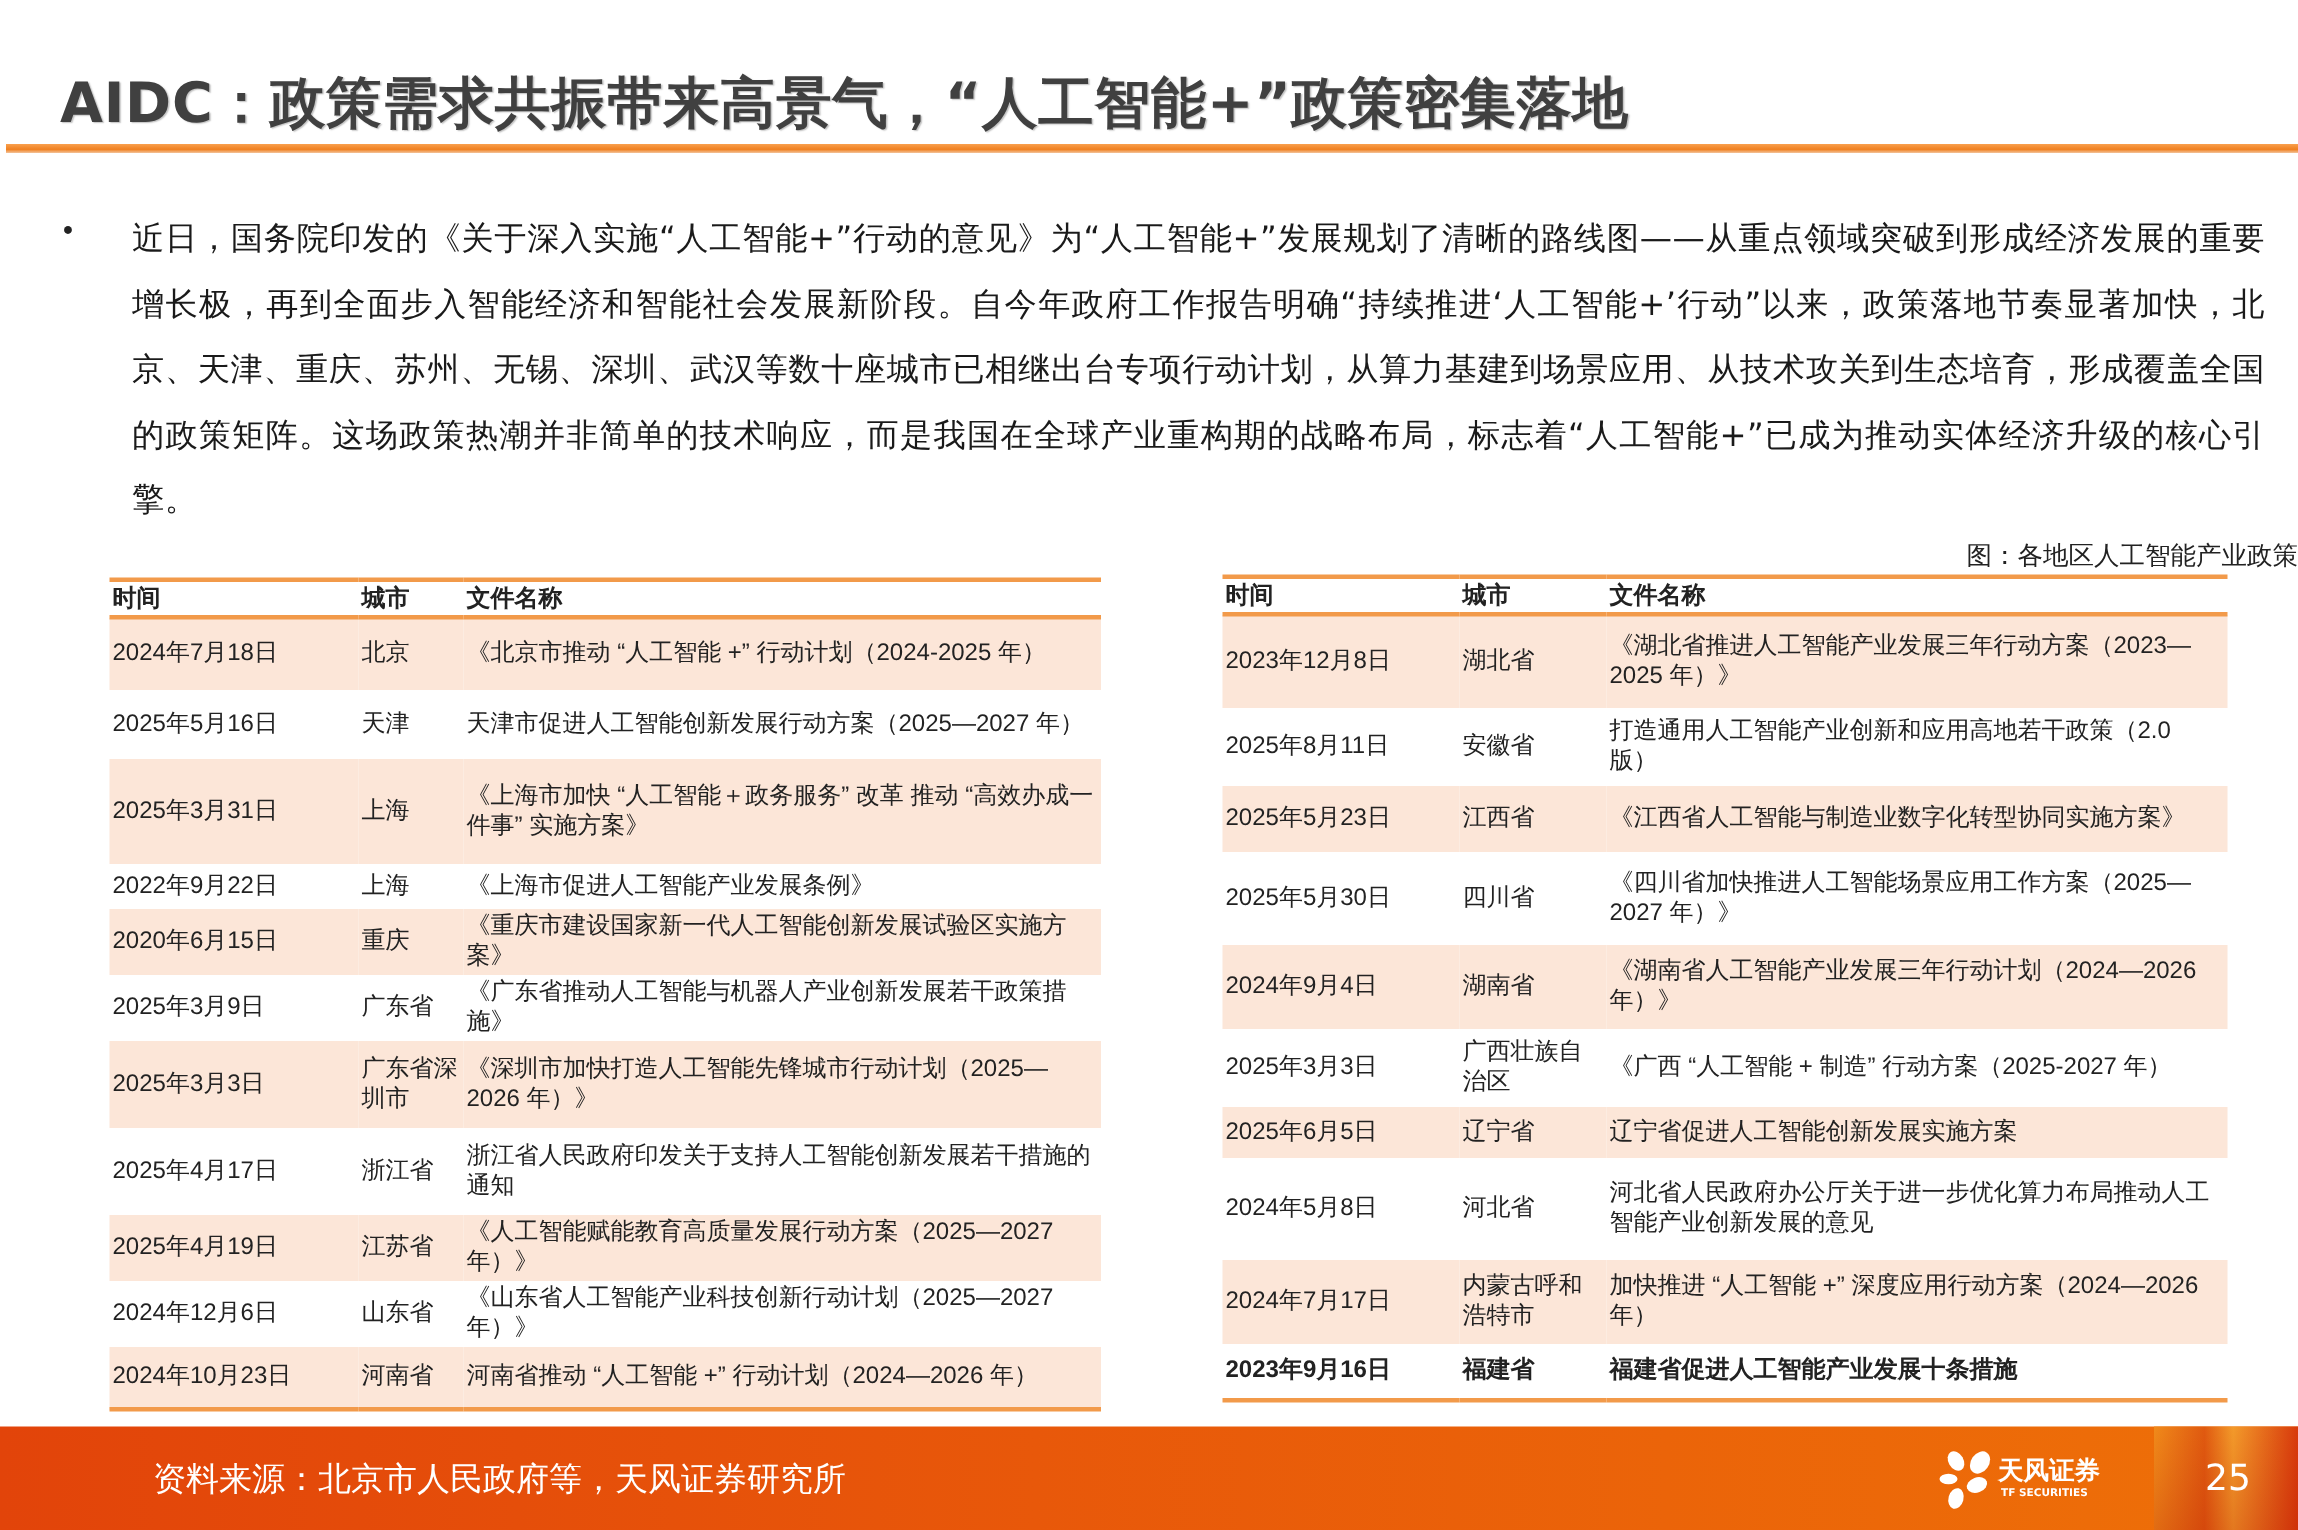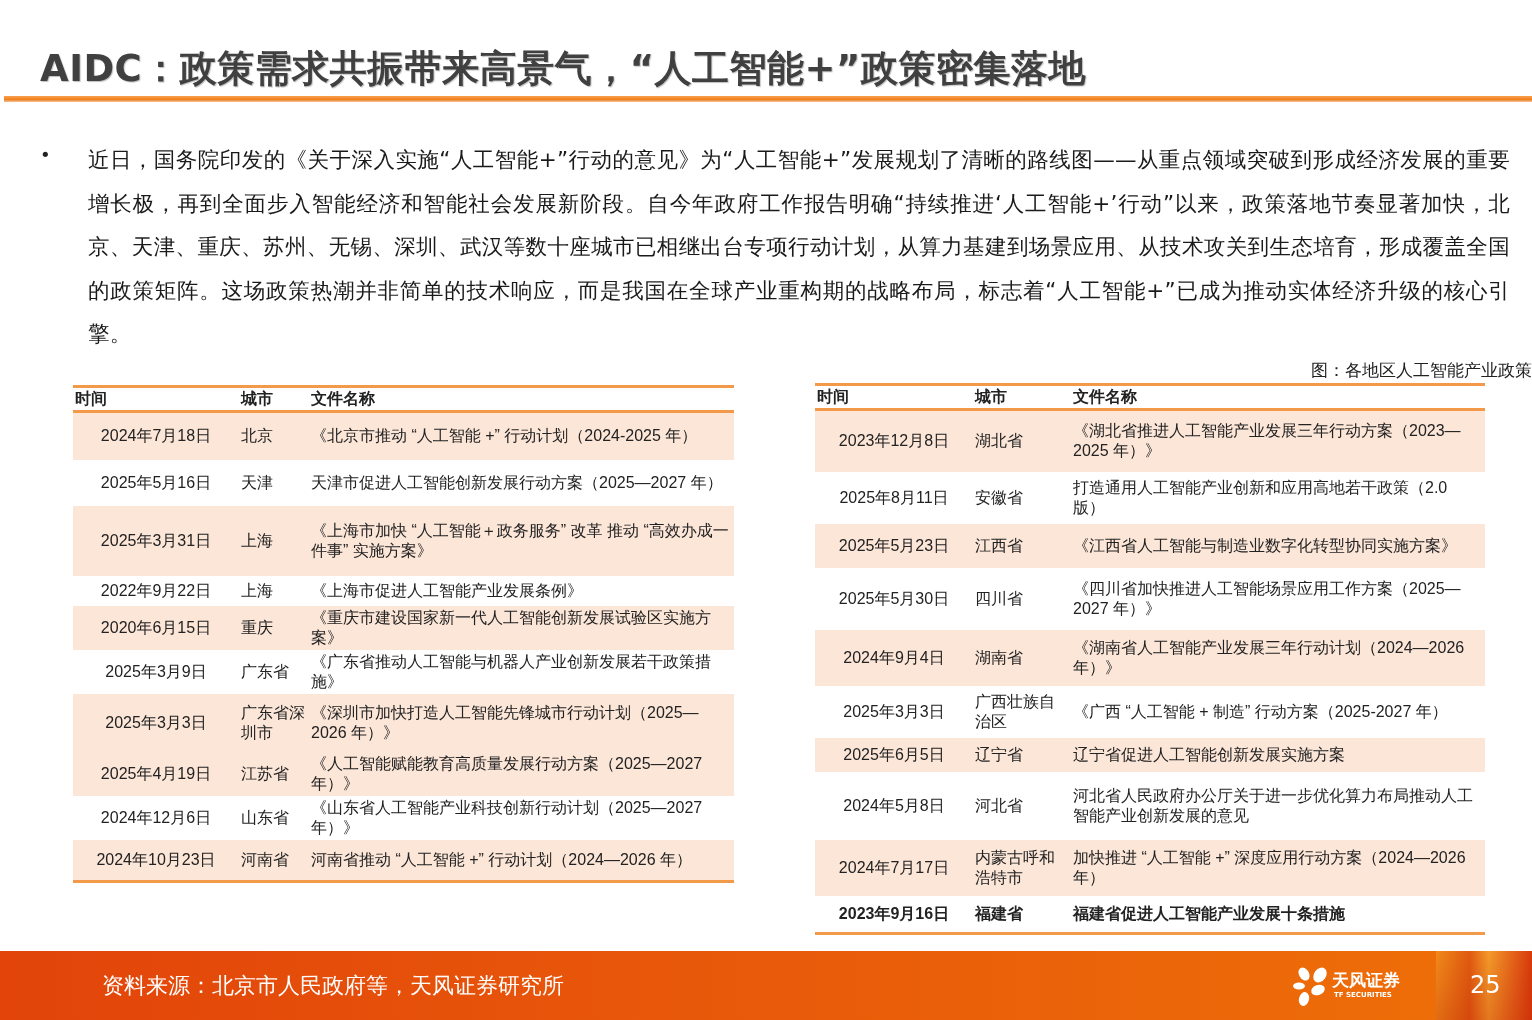--- a/index.html
+++ b/index.html
@@ -34,21 +34,21 @@
     font-family: "Liberation Sans", "DejaVu Sans", sans-serif;
   }
   table.policy thead th {
     text-align: left; font-weight: bold; font-size: 16px; height: 25px;
     border-top: 3px solid #f29a4a; border-bottom: 3px solid #f29a4a;
     padding: 0 2px; vertical-align: middle;
   }
   table.policy tbody td { padding: 0 2px; vertical-align: middle; line-height: 20px; }
   table.policy tbody tr.shade td { background: #fce6d8; }
   table.policy tbody tr:last-child td { border-bottom: 3px solid #f29a4a; }
-  table.policy .c-date { white-space: nowrap; text-align: center; }
+  table.policy .c-date { white-space: nowrap; }
 
   #left-table { left: 73px; top: 385px; width: 661px; }
   #left-table col.c1 { width: 166px; }
   #left-table col.c2 { width: 70px; }
   #left-table col.c3 { width: 425px; }
 
   #right-table { left: 815px; top: 383px; width: 670px; }
   #right-table col.c1 { width: 158px; }
   #right-table col.c2 { width: 98px; }
   #right-table col.c3 { width: 414px; }
@@ -129,20 +129,25 @@
       <tr style="height: 44px;">
         <td class="c-date">2025年3月9日</td>
         <td>广东省</td>
         <td>《广东省推动人工智能与机器人产业创新发展若干政策措施》</td>
       </tr>
       <tr class="shade" style="height: 58px;">
         <td class="c-date">2025年3月3日</td>
         <td>广东省深圳市</td>
         <td>《深圳市加快打造人工智能先锋城市行动计划（2025—2026 年）》</td>
       </tr>
+      <tr style="height: 58px;">
+        <td class="c-date">2025年4月17日</td>
+        <td>浙江省</td>
+        <td>浙江省人民政府印发关于支持人工智能创新发展若干措施的通知</td>
+      </tr>
       <tr class="shade" style="height: 44px;">
         <td class="c-date">2025年4月19日</td>
         <td>江苏省</td>
         <td>《人工智能赋能教育高质量发展行动方案（2025—2027 年）》</td>
       </tr>
       <tr style="height: 44px; margin-top: 48px;">
         <td class="c-date">2024年12月6日</td>
         <td>山东省</td>
         <td>《山东省人工智能产业科技创新行动计划（2025—2027 年）》</td>
       </tr>

